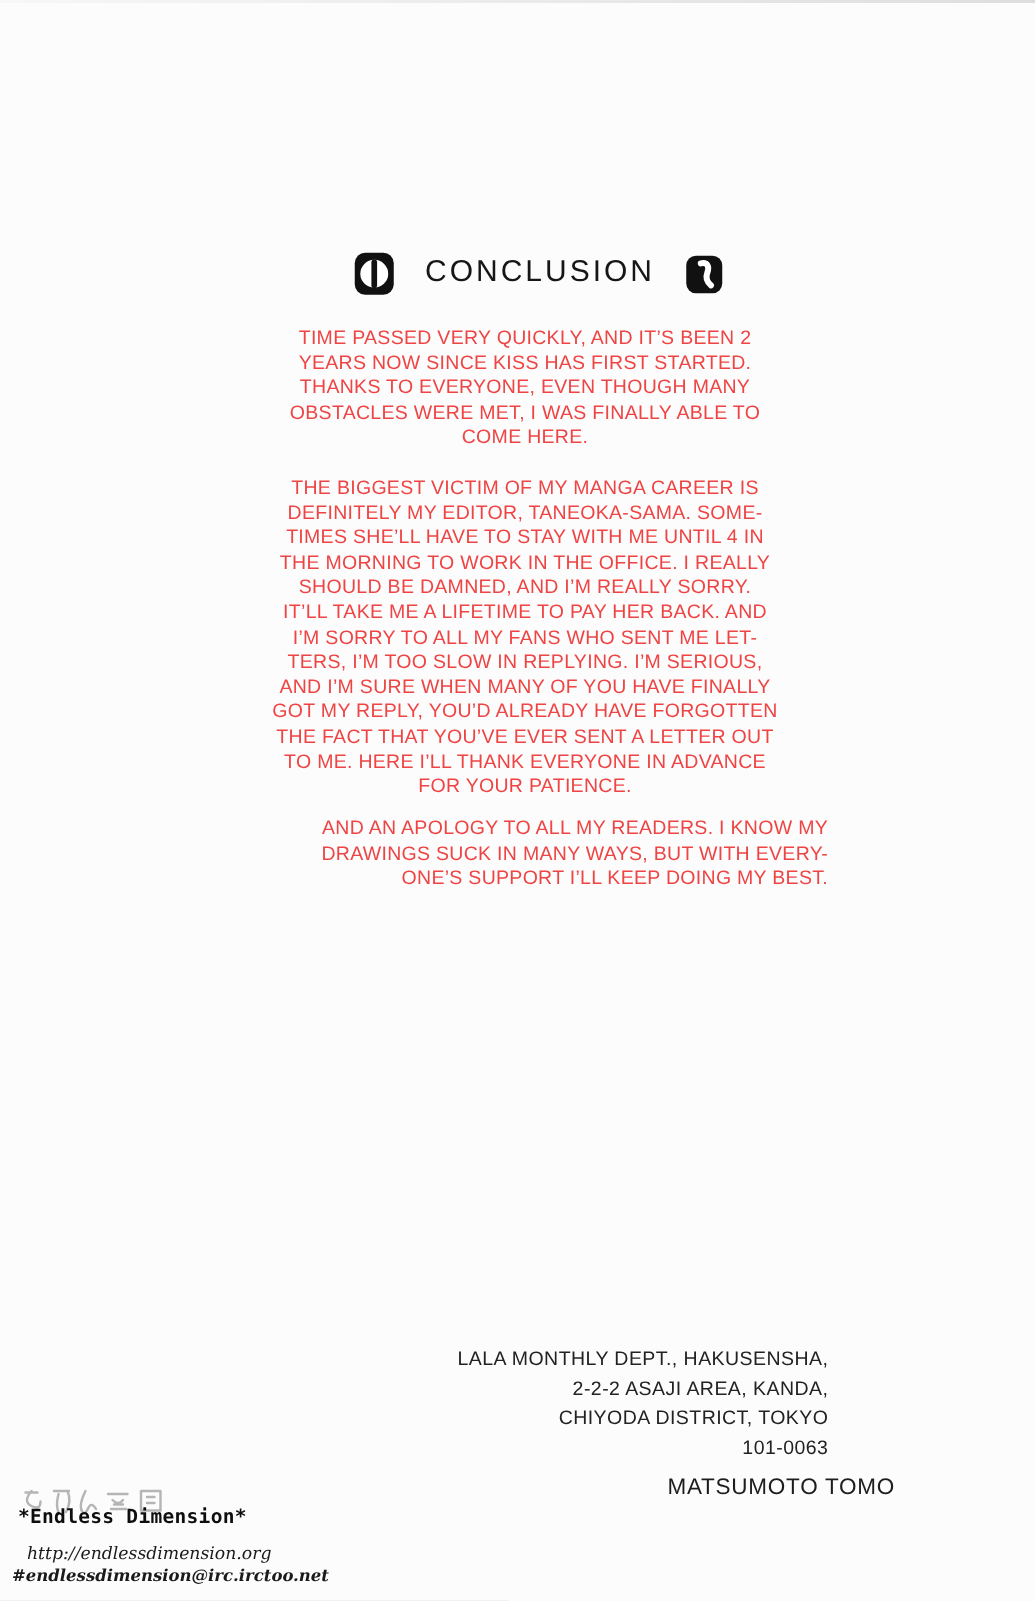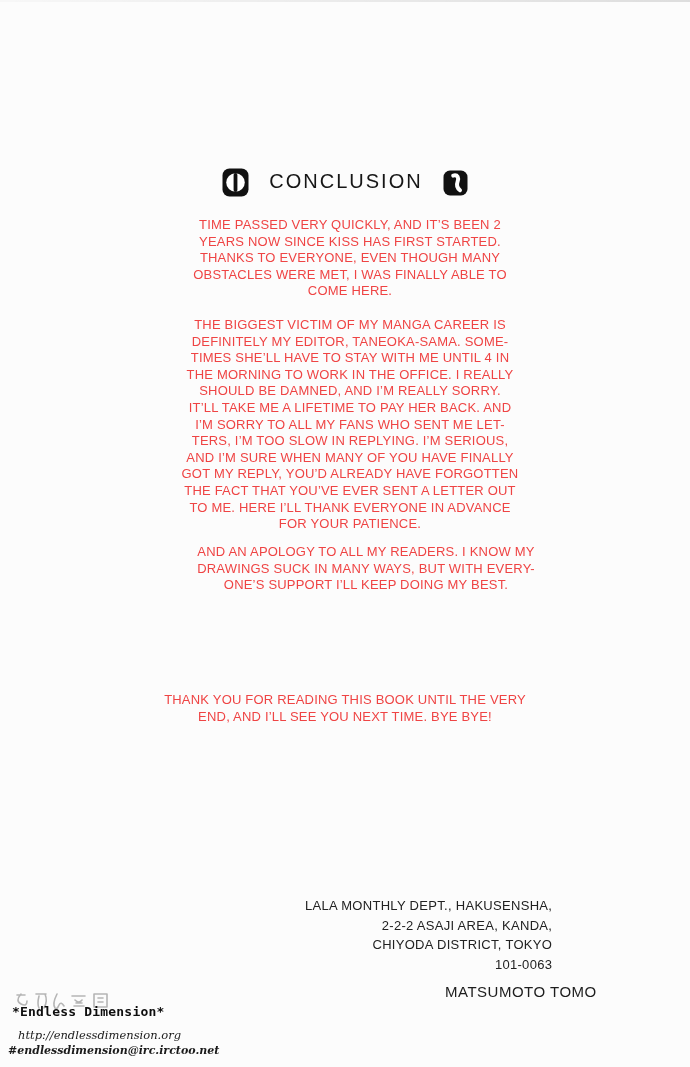--- a/index.html
+++ b/index.html
@@ -11,42 +11,42 @@
     margin: 0 auto;
     background: #fcfcfc;
     overflow: hidden;
     font-family: "Liberation Sans", sans-serif;
     color: #1f1f1f;
   }
   .top-edge {
     position: absolute; top: 0; left: 0; right: 0; height: 2px;
     background: linear-gradient(to right, rgba(0,0,0,0.02), rgba(0,0,0,0.12));
   }
-  .header { position: absolute; top: 166px; left: 146px; width: 400px; height: 34px; }
+  .header { position: absolute; top: 166px; left: 160px; width: 400px; height: 34px; }
   .page-title {
     position: absolute; top: 4px; left: 0; width: 100%;
     text-align: center;
     font-size: 20px; letter-spacing: 2px; font-weight: 400; color: #161616;
   }
   .icon-badge { position: absolute; display: block; }
   .icon-pager { left: 76px; top: 2px; width: 27px; height: 29px; }
   .icon-phone { left: 297px; top: 4px; width: 25px; height: 26px; }
 
   .para {
     position: absolute;
     white-space: pre;
     text-align: center;
     font-size: 13px;
     line-height: 16.6px;
     letter-spacing: 0.2px;
     color: #ef4444;
   }
   .p1 { top: 217px; left: 140px; width: 420px; }
   .p2 { top: 317px; left: 140px; width: 420px; }
-  .p3 { top: 544px; left: 156px; width: 420px; }
+  .p3 { top: 544px; left: 132px; width: 420px; text-align: right; }
   .p4 { top: 692px; left: 135px; width: 420px; }
   .ps { top: 833px; left: 250px; width: 350px; }
   .address {
     position: absolute; top: 896px; left: 305px;
     white-space: pre; text-align: right;
     font-size: 13px; line-height: 19.5px; letter-spacing: 0.3px; color: #222;
   }
   .signature {
     position: absolute; top: 983px; left: 445px;
     font-size: 15px; letter-spacing: 0.5px; color: #1d1d1d;
@@ -107,22 +107,20 @@
 I’M SORRY TO ALL MY FANS WHO SENT ME LET-
 TERS, I’M TOO SLOW IN REPLYING. I’M SERIOUS,
 AND I’M SURE WHEN MANY OF YOU HAVE FINALLY
 GOT MY REPLY, YOU’D ALREADY HAVE FORGOTTEN
 THE FACT THAT YOU’VE EVER SENT A LETTER OUT
 TO ME. HERE I’LL THANK EVERYONE IN ADVANCE
 FOR YOUR PATIENCE.</div>
   <div class="para p3">AND AN APOLOGY TO ALL MY READERS. I KNOW MY
 DRAWINGS SUCK IN MANY WAYS, BUT WITH EVERY-
 ONE’S SUPPORT I’LL KEEP DOING MY BEST.</div>
-  <div class="para p4">THANK YOU FOR READING THIS BOOK UNTIL THE VERY
-END, AND I’LL SEE YOU NEXT TIME. BYE BYE!</div>
 
   <div class="address">LALA MONTHLY DEPT., HAKUSENSHA,
 2-2-2 ASAJI AREA, KANDA,
 CHIYODA DISTRICT, TOKYO
 101-0063</div>
   <div class="signature">MATSUMOTO TOMO</div>
 
   <div class="watermark">
     <span class="jp-caption" title="むげん空間">
       <svg width="102" height="22" viewBox="0 0 102 22" fill="none" stroke="#b5b5b5" stroke-width="1.6" stroke-linecap="round">

